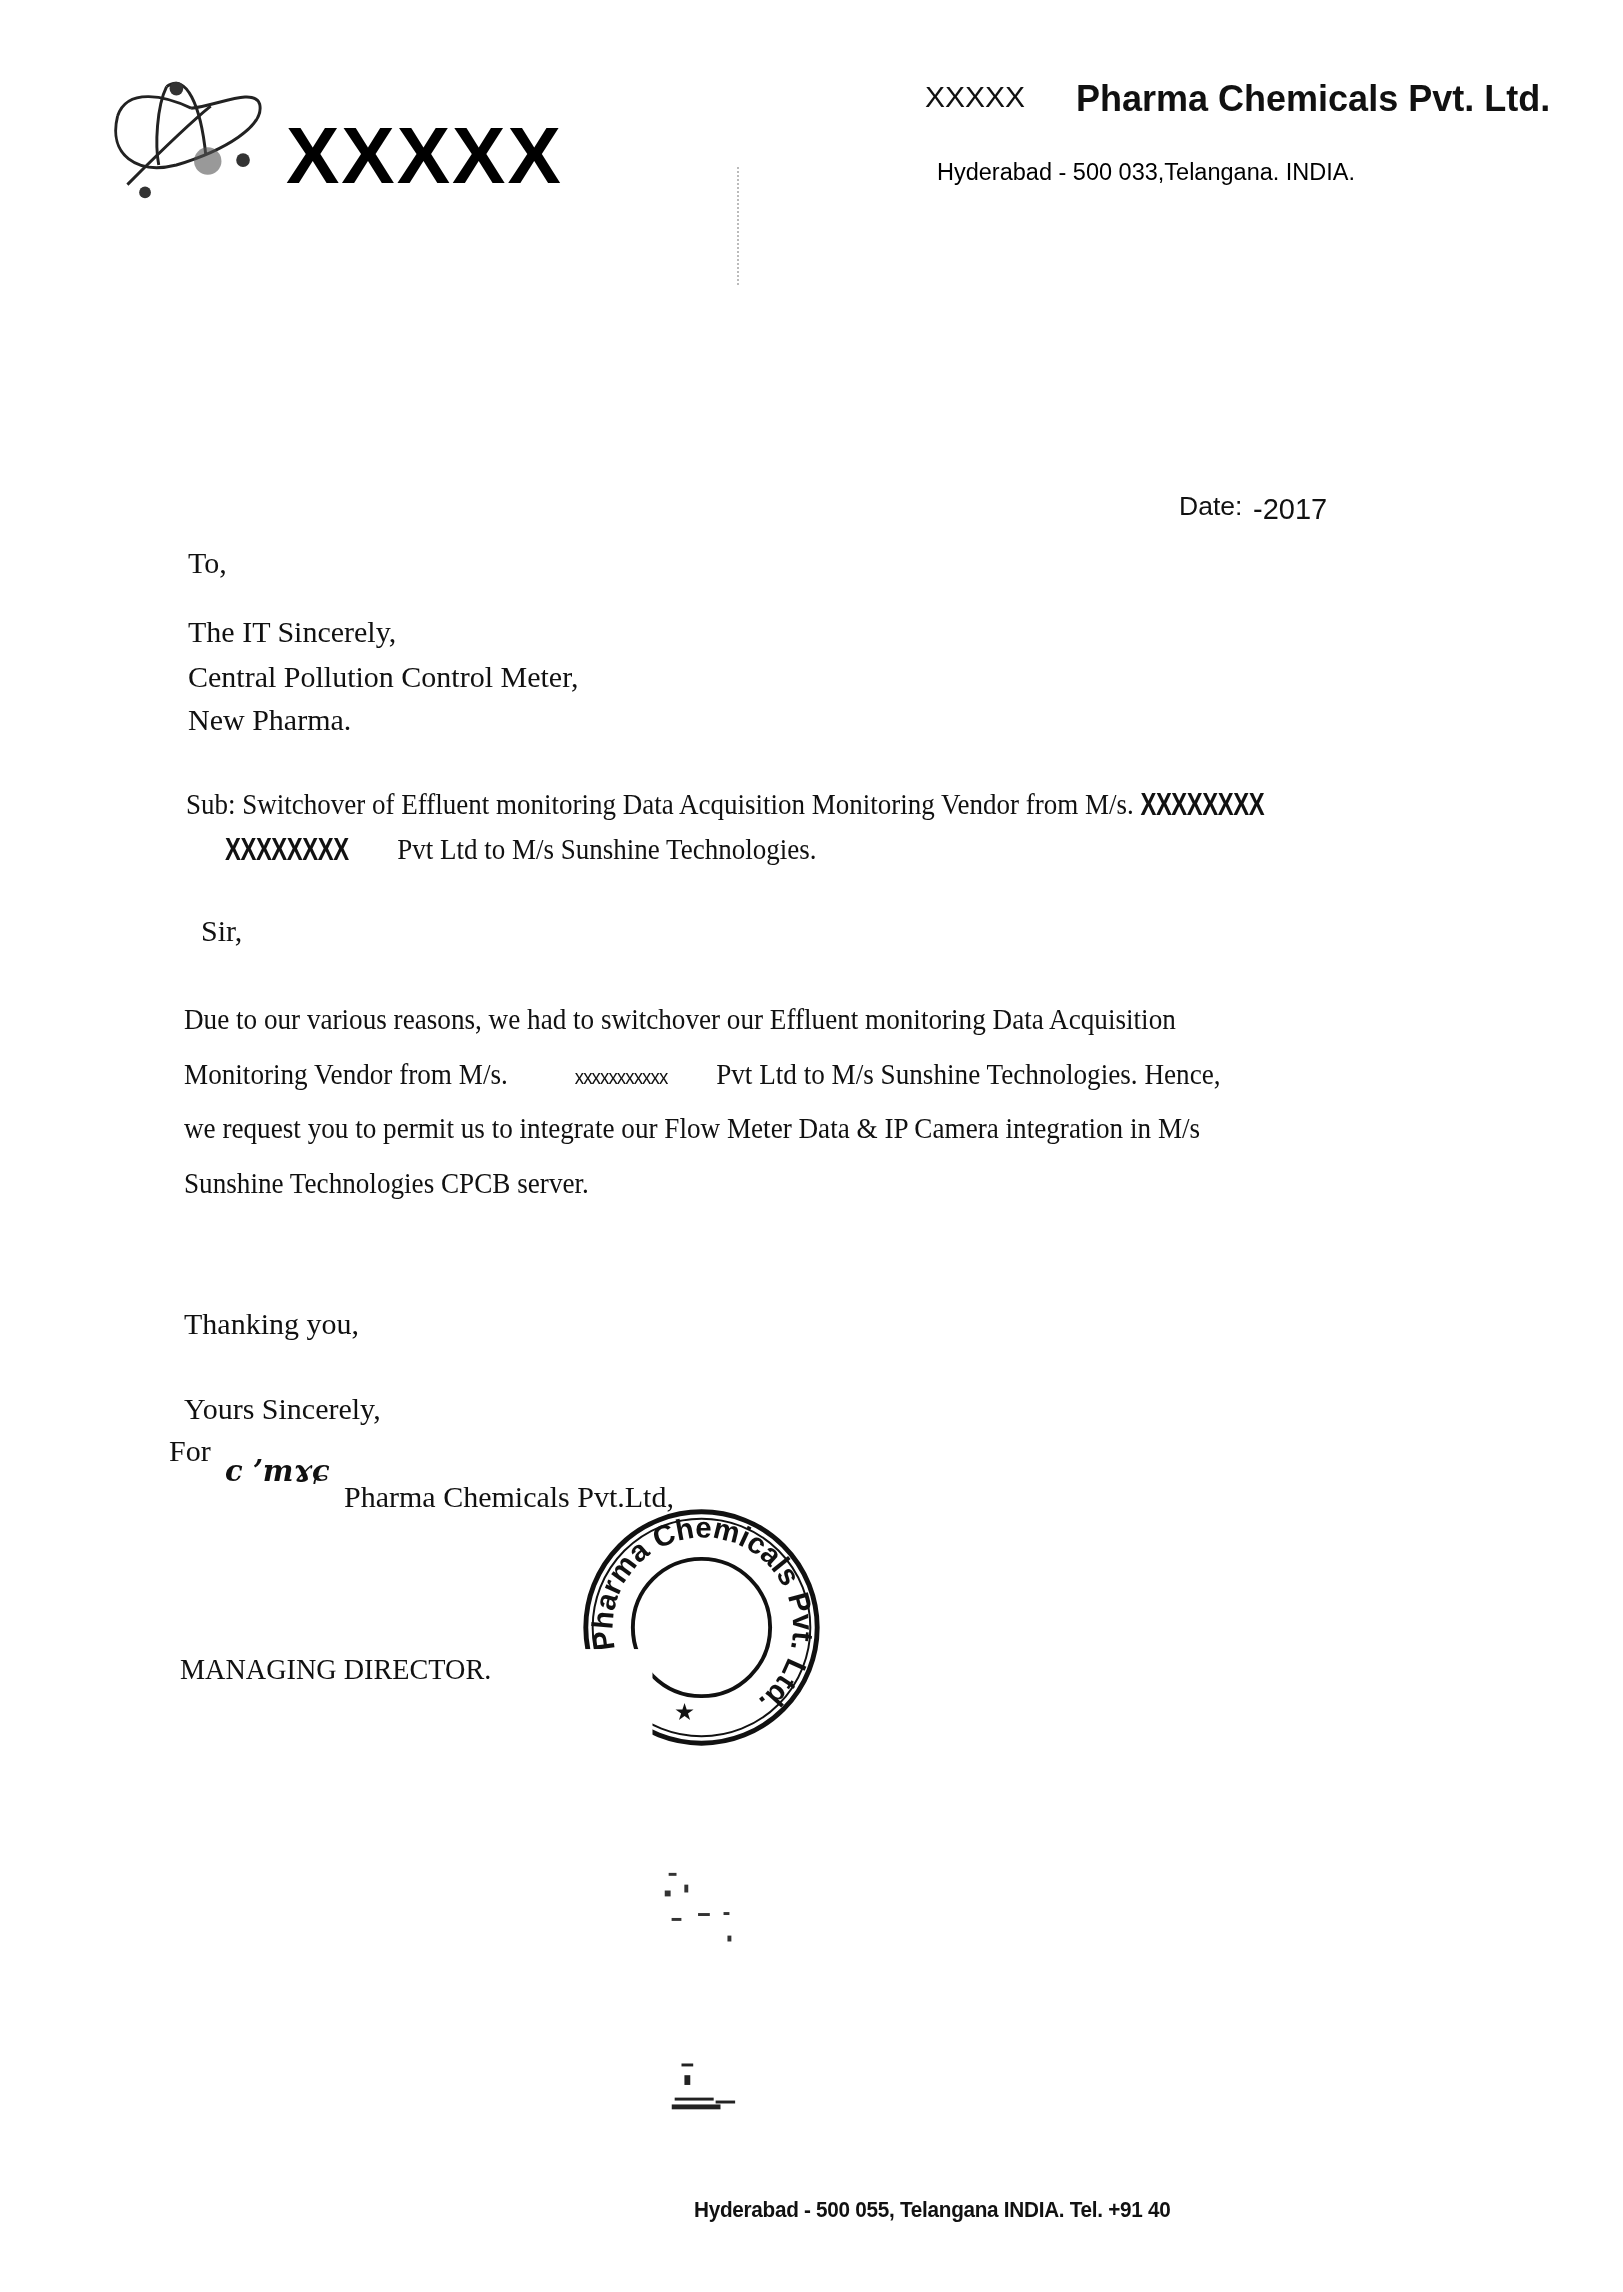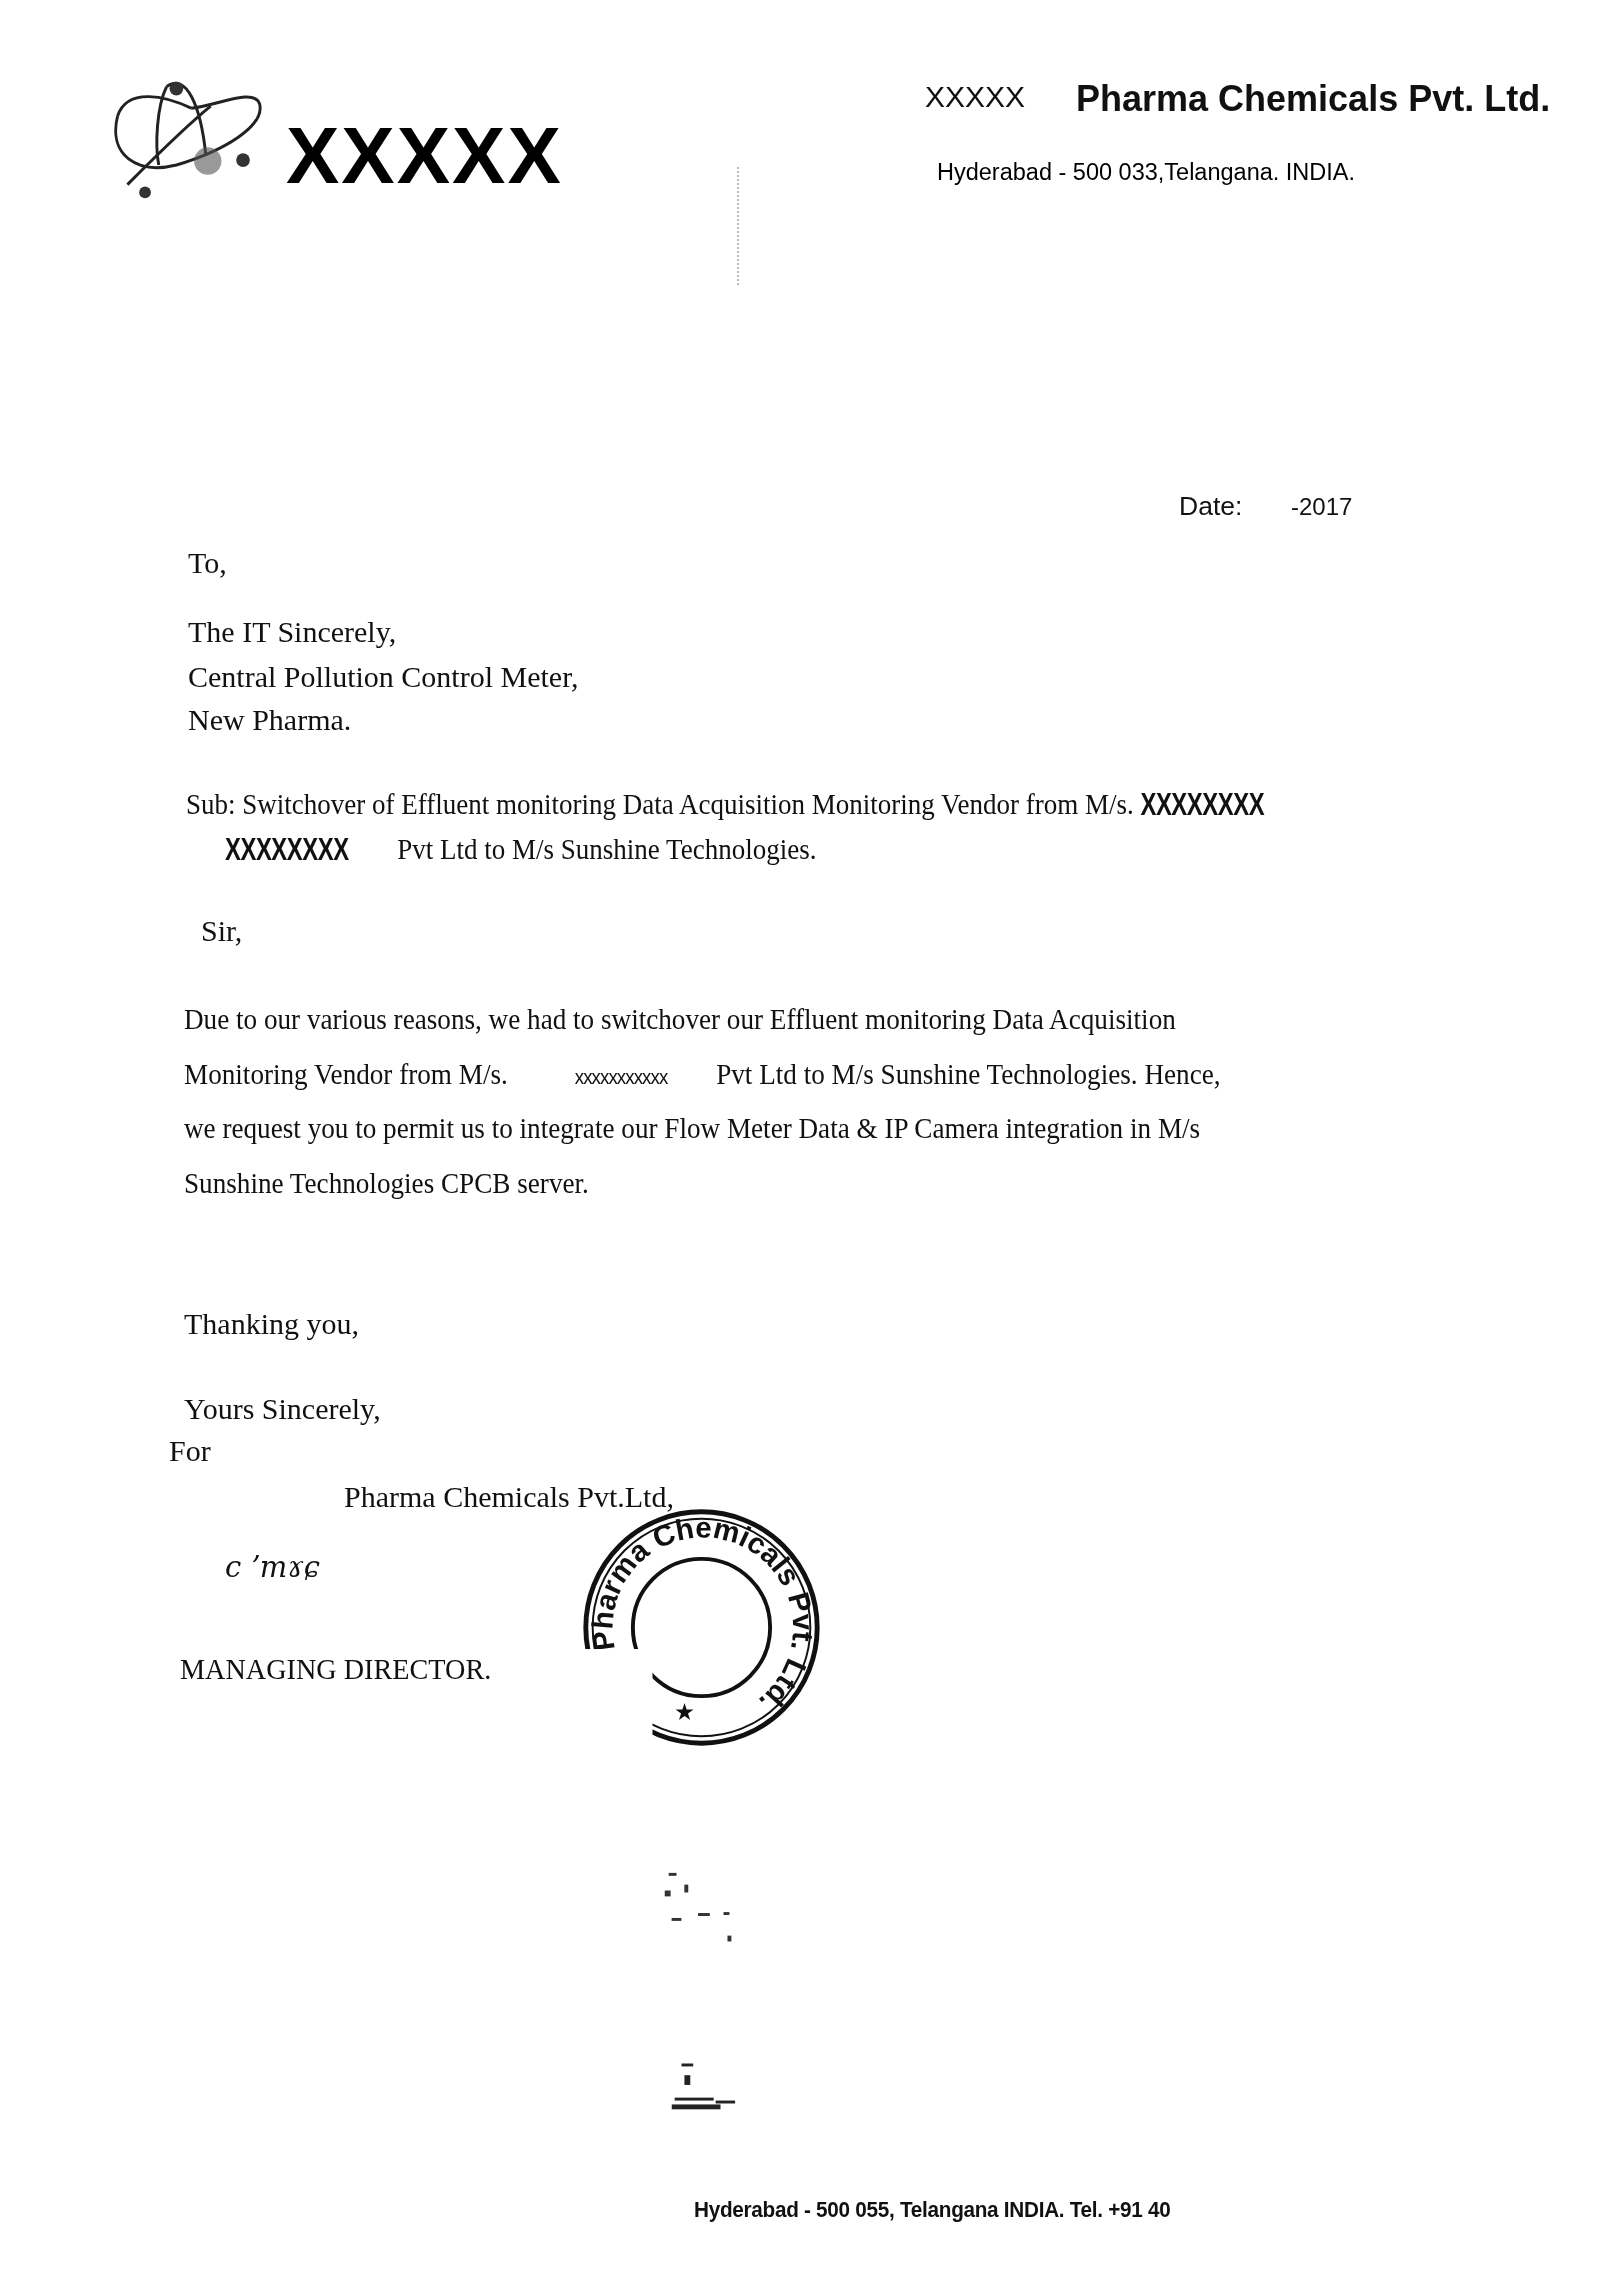--- a/index.html
+++ b/index.html
@@ -11,21 +11,21 @@
   
   #logo-icon { left: 98px; top: 67px; width: 196px; height: 147px; }
   #logo-text { left: 286px; top: 110px; font-size: 80px; font-weight: bold; letter-spacing: 2px; color: #000; }
   #head-prefix { left: 925px; top: 80px; font-size: 30px; color: #111; }
   #head-company { left: 1076px; top: 78px; font-size: 36px; font-weight: bold; color: #111; }
   #head-address { left: 937px; top: 159px; font-size: 23.5px; color: #000000; }
   #head-divider { left: 737px; top: 167px; width: 1px; height: 118px; border-left: 2px dotted #bbb; }
 
   
   #date-label { left: 1179px; top: 491px; font-size: 26.5px; text-align: center; }
-  #date-value { left: 1291px; top: 493px; font-size: 24px; }
+  #date-value { left: 1253px; top: 493px; font-size: 29px; }
 
   
   .body-text { font-size: 30px; }
   #to-label { left: 188px; top: 546px; }
   #addr1 { left: 188px; top: 615px; }
   #addr2 { left: 188px; top: 660px; }
   #addr3 { left: 188px; top: 703px; }
 
   #subject-line1 { left: 186px; top: 787px; transform: scaleX(0.9); transform-origin: left top; }
   #subject-line2 { left: 225px; top: 832px; transform: scaleX(0.9); transform-origin: left top; }
@@ -38,21 +38,21 @@
   #para-l1 { top: 1002px; }
   #para-l2 { top: 1057px; }
   #para-l3 { top: 1111px; }
   #para-l4 { top: 1166px; }
 
   #thanks { left: 184px; top: 1307px; }
   #yours { left: 184px; top: 1392px; }
   #for-label { left: 169px; top: 1434px; }
   #for-company { left: 344px; top: 1480px; }
 
-  #signature { left: 225px; top: 1550px; font-family: "DejaVu Serif", serif; font-style: italic; font-size: 29px; }
+  #signature { left: 225px; top: 1454px; font-family: "DejaVu Serif", serif; font-style: italic; font-size: 29px; font-weight: bold; }
   #designation { left: 180px; top: 1652px; font-size: 30px; transform: scaleX(0.94); transform-origin: left top; }
 
   #stamp { left: 576px; top: 1502px; width: 251px; height: 251px; }
 
   #smudge1 { left: 647px; top: 1867px; width: 108px; height: 98px; }
   #smudge2 { left: 647px; top: 2044px; width: 108px; height: 78px; }
 
   #footer-address { left: 694px; top: 2197px; font-size: 21.6px; font-weight: bold; letter-spacing: -0.3px; transform: scaleX(0.96); transform-origin: left top; }
 </style>
 </head>

